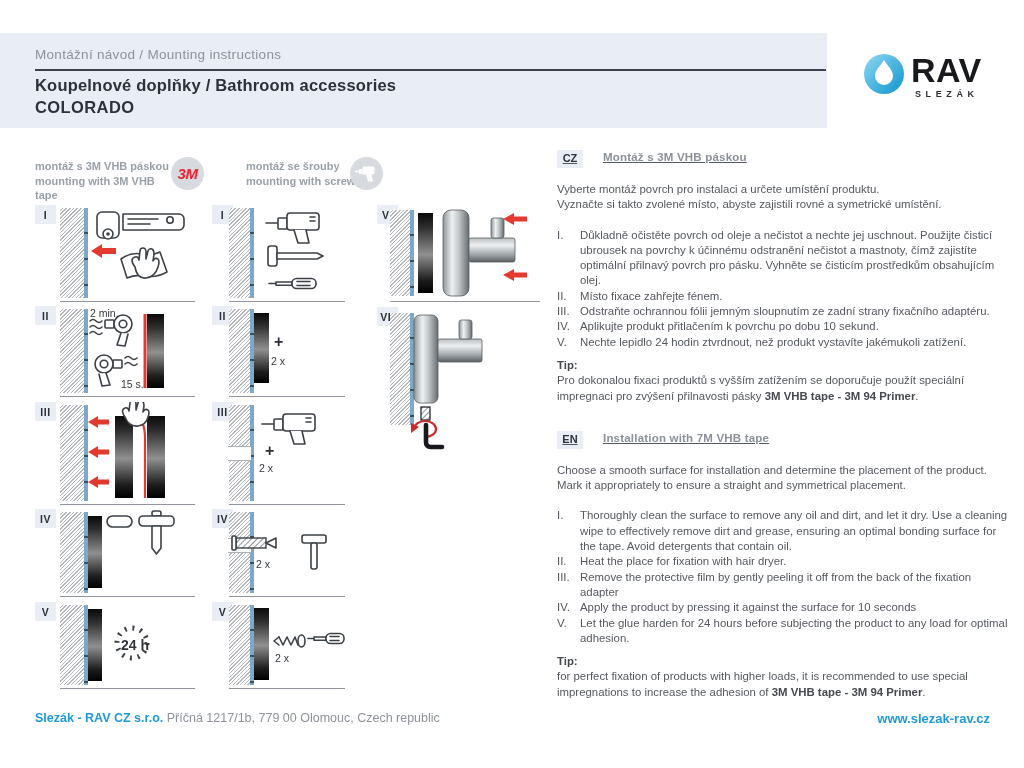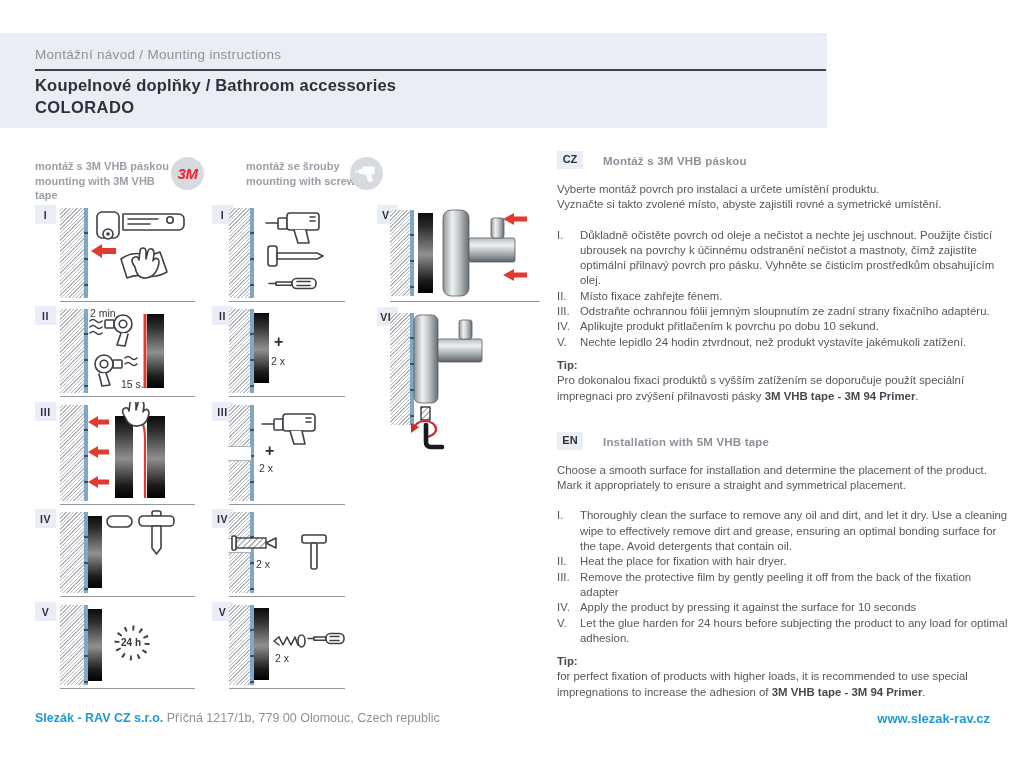--- a/index.html
+++ b/index.html
@@ -31,29 +31,29 @@
   .wall{position:absolute;top:3px;bottom:4px;
         background:repeating-linear-gradient(135deg,#ffffff 0 1.6px,#b4b8bd 1.6px 2.6px);}
   .wall-edge{position:absolute;top:3px;bottom:4px;width:4px;
         background:repeating-linear-gradient(180deg,#7fa8c8 0 24px,#39505f 24px 26px);}
   .sep{position:absolute;right:0;bottom:0;height:1px;background:#91969e;}
   .art{position:absolute;left:0;top:0;}
   .ill-label{position:absolute;font-size:10.5px;color:#33373d;white-space:nowrap;}
   .plus{font-size:16px;font-weight:bold;color:#2b2f35;}
   .bar{position:absolute;background:linear-gradient(180deg,#0a0a0a 0%,#2e2e2e 18%,#909090 52%,#1d1d1d 84%,#000 100%);}
   .hole{position:absolute;background:#fff;border-top:1px solid #aeb2b7;border-bottom:1px solid #aeb2b7;}
-  .clock-label{position:absolute;font-size:10px;color:#33373d;font-weight:bold;}
+  .clock-label{position:absolute;font-size:14px;color:#33373d;font-weight:bold;}
 
   svg .ln{stroke:#3c4147;stroke-width:1.6;fill:#fff;stroke-linejoin:round;stroke-linecap:round;}
   svg .ln2{stroke:#3c4147;stroke-width:1.6;fill:none;stroke-linejoin:round;stroke-linecap:round;}
   svg .red{fill:#e23a2e;}
 
   
   .rt{position:absolute;left:557px;top:150px;width:455px;font-size:11.4px;line-height:15.3px;color:#54585f;}
-  .lang-head{display:flex;align-items:flex-end;height:19px;}
+  .lang-head{display:flex;align-items:flex-start;height:19px;text-decoration:underline;}
   .lang-badge{width:26px;height:18px;background:#e9eef6;color:#2b3039;font-weight:bold;font-size:11px;
               display:flex;align-items:center;justify-content:center;margin-right:20px;flex:none;}
   .lang-title{color:#8b9099;font-weight:bold;font-size:11.5px;letter-spacing:.2px;}
   .intro{margin:13px 0 0 0;}
   .olist{margin-top:15px;}
   .oli{display:grid;grid-template-columns:23px 1fr;}
   .tip{margin-top:8px;}
   .tip b{color:#46494f;}
   .en-block{margin-top:27px;}
 
@@ -100,20 +100,28 @@
     </defs>
   </svg>
 
   <div class="band">
     <div class="band-small">Montážní návod / Mounting instructions</div>
     <div class="band-rule"></div>
     <div class="band-title">Koupelnové doplňky / Bathroom accessories</div>
     <div class="band-title2">COLORADO</div>
   </div>
 
+  <div class="logo-box">
+    <svg class="logo-circle" width="42" height="42" viewBox="0 0 42 42">
+      <circle cx="21" cy="21" r="20" fill="url(#gDrop)"></circle>
+      <path d="M21 7 C25.5 14 30 17.5 30 23 a9 9 0 1 1 -18 0 C12 17.5 16.5 14 21 7 z" fill="#fff"></path>
+    </svg>
+    <div class="logo-rav">RAV</div>
+    <div class="logo-slezak">SLEZÁK</div>
+  </div>
 
   <div class="method-label" style="left:35px;top:159px;width:135px;">
     <span>montáž s 3M VHB páskou</span><br>
     <span>mounting with 3M VHB tape</span>
   </div>
   <div class="badge-circle" style="left:171px;top:157px;">
     <span class="badge-3m">3M</span>
   </div>
 
   <div class="method-label" style="left:218px;top:159px;width:120px;margin-left:28px;">
@@ -395,21 +403,21 @@
         </div>
     </div>
     <p class="tip">
       <b>Tip:</b><br>
       <span>Pro dokonalou fixaci produktů s vyšším zatížením se doporučuje použít speciální impregnaci pro zvýšení přilnavosti pásky </span><b>3M VHB tape - 3M 94 Primer</b><span>.</span>
     </p>
 
     <div class="en-block">
       <div class="lang-head">
         <span class="lang-badge">EN</span>
-        <span class="lang-title">Installation with 5M VHB tape</span>
+        <span class="lang-title">Installation with 7M VHB tape</span>
       </div>
       <p class="intro">
         <span>Choose a smooth surface for installation and determine the placement of the product.</span><br>
         <span>Mark it appropriately to ensure a straight and symmetrical placement.</span>
       </p>
       <div class="olist">
         <div class="oli">
             <span>I.</span>
             <span>Thoroughly clean the surface to remove any oil and dirt, and let it dry. Use a cleaning wipe to effectively remove dirt and grease, ensuring an optimal bonding surface for the tape. Avoid detergents that contain oil.</span>
           </div>

